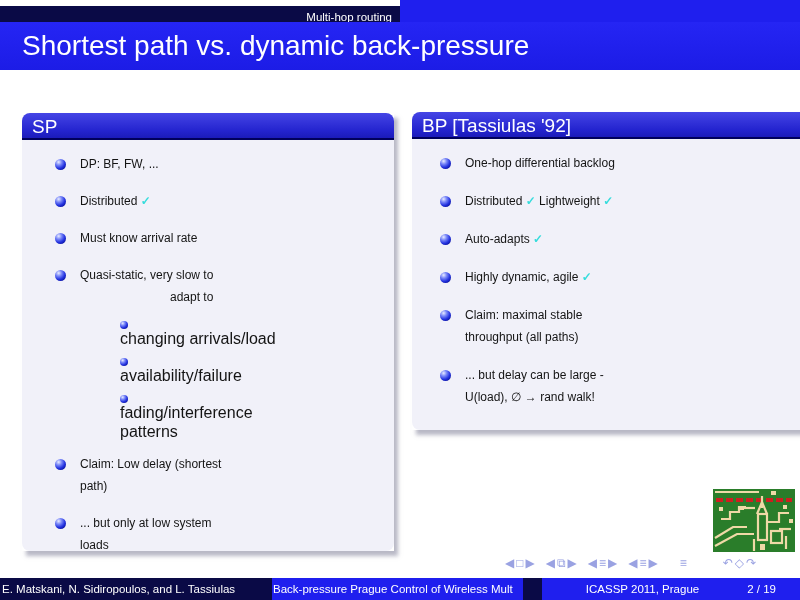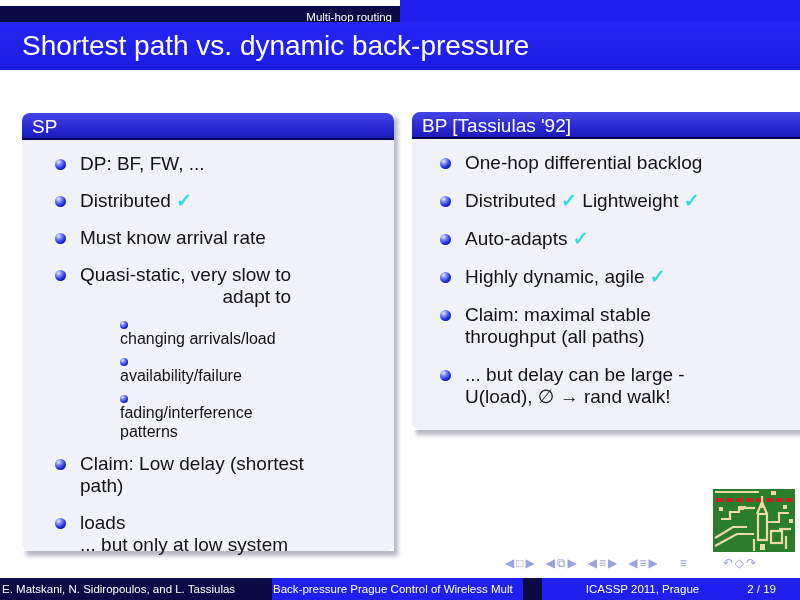--- a/index.html
+++ b/index.html
@@ -28,21 +28,21 @@
   .bbody{background:#f1f1f9;border-radius:0 0 8px 8px;padding-top:13px;box-sizing:border-box;}
   .block-sp{left:22px;top:113px;width:372px;}
   .block-sp .bbody{height:411px;}
   .block-bp{left:412px;top:112px;width:424px;}
   .block-bp .bbody{height:291px;}
 
   .item{display:flex;margin:0 0 15px 33px;}
   .block-bp .item{margin-left:28px;margin-bottom:16px;}
   .bullet{width:11px;height:11px;border-radius:50%;flex:none;margin:6px 14px 0 0;
           background:radial-gradient(circle at 33% 28%, #e8ecff 0%, #7a88f8 28%, #2433e0 58%, #0a12a0 82%, #060c70 100%);}
-  .itext{font-size:19px;line-height:22px;color:#141414;}
+  .itext{font-size:12px;line-height:22px;color:#141414;}
   .check{color:#35dcdc;font-weight:bold;}
 
   .sublist{margin:2px 0 12px 0;}
   .subitem{display:flex;margin:0 0 5px 98px;flex-direction:column;}
   .sbullet{width:8px;height:8px;border-radius:50%;flex:none;margin:5px 12px 0 0;
            background:radial-gradient(circle at 33% 28%, #e8ecff 0%, #7a88f8 28%, #2433e0 58%, #0a12a0 82%, #060c70 100%);}
   .stext{font-size:16px;line-height:19px;color:#141414;}
 
   
   .navbar{position:absolute;top:555px;left:505px;height:16px;display:flex;align-items:center;
@@ -140,22 +140,22 @@
         <span class="bullet"></span>
         <div class="itext">
           <div>Claim: Low delay (shortest</div>
           <div>path)</div>
         </div>
       </div>
 
       <div class="item">
         <span class="bullet"></span>
         <div class="itext">
+          <div>... but only at low system</div>
           <div>loads</div>
-          <div>... but only at low system</div>
         </div>
       </div>
 
     </div>
   </div>
 
   <div class="block block-bp">
     <div class="bhead">BP [Tassiulas '92]</div>
     <div class="bbody">
 

